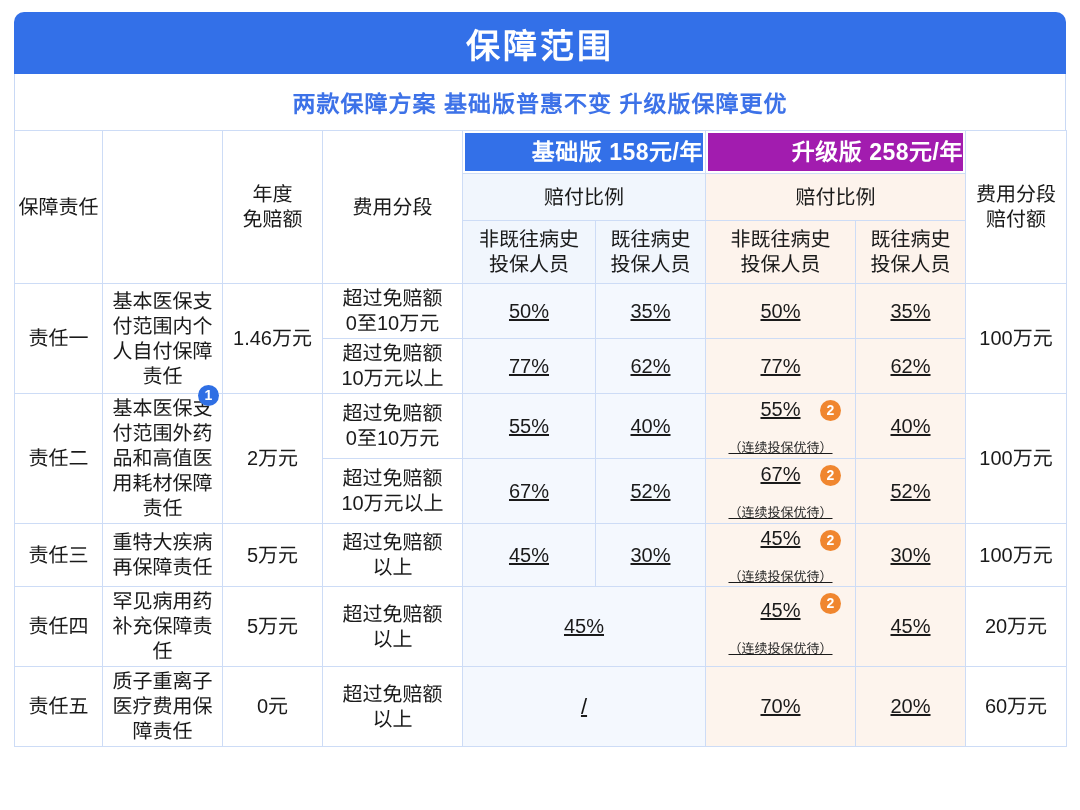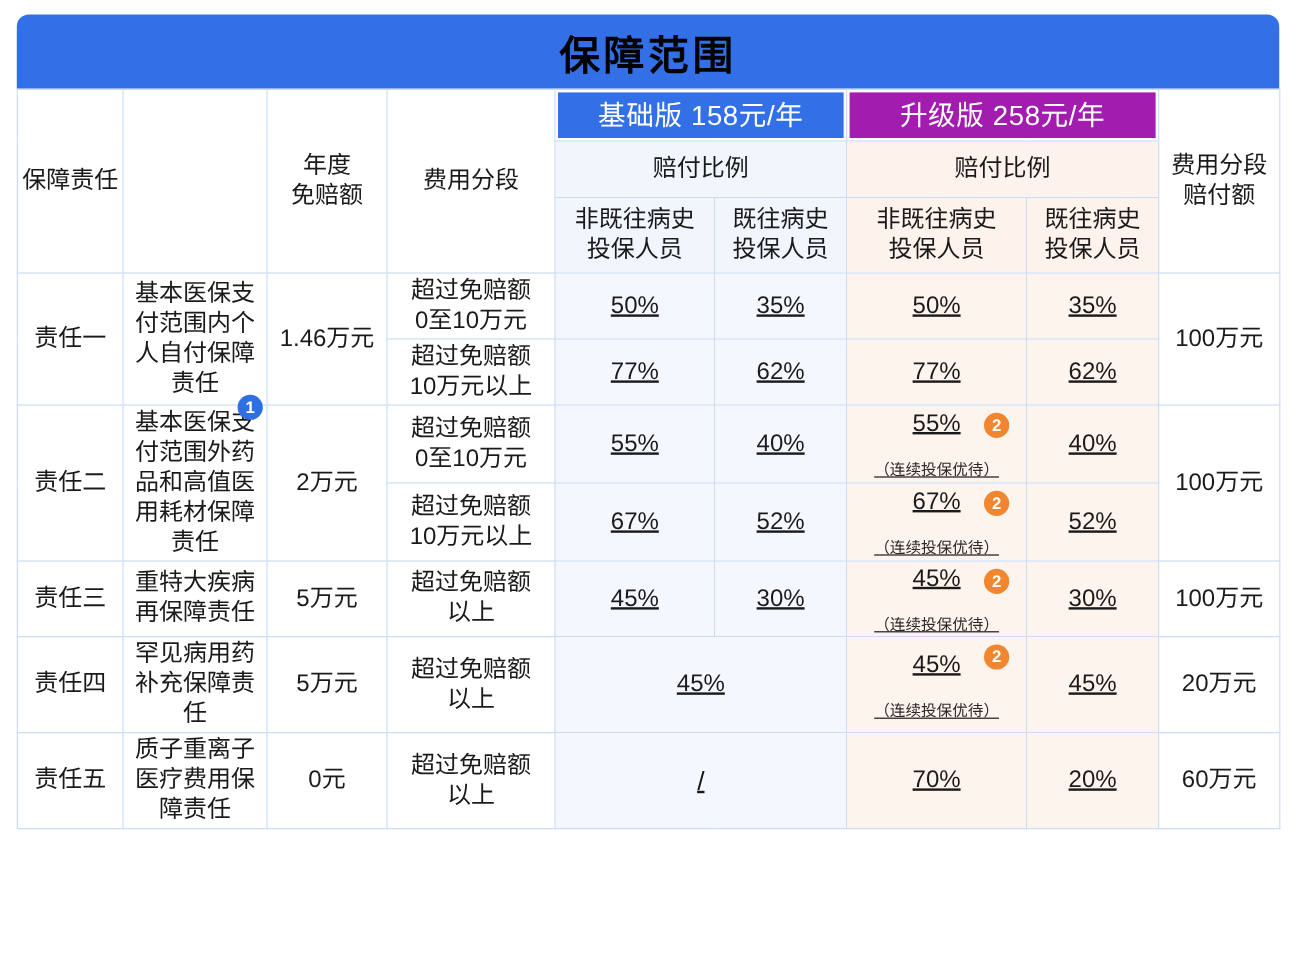--- a/index.html
+++ b/index.html
@@ -28,21 +28,21 @@
   .title-bar {
     margin-top: 12px;
     height: 62px;
     background: #3370e8;
     border-radius: 10px 10px 0 0;
     display: flex;
     align-items: center;
     justify-content: center;
   }
   .title-bar .title-text {
-    color: #000000;
+    color: #ffffff;
     font-size: 34px;
     font-weight: bold;
     letter-spacing: 3px;
   }
 
   
   .subtitle-bar {
     height: 56px;
     background: #ffffff;
     display: flex;
@@ -96,26 +96,26 @@
     height: 140px;
   }
   .plan-badge {
     padding: 0;
     height: 38px;
     border: none;
   }
   .plan-badge .pill {
     display: flex;
     align-items: center;
-    justify-content: center;
+    justify-content: flex-end;
     height: 100%;
     width: 100%;
     color: #ffffff;
     font-size: 23px;
-    font-weight: normal;
+    font-weight: bold;
     letter-spacing: 0.5px;
     box-sizing: border-box;
   }
   .pill.basic   { background: #3370e8; }
   .pill.upgrade { background: #a21caf; }
 
   .ratio-head {
     height: 42px;
     font-size: 22px;
     font-weight: bold;
@@ -185,20 +185,23 @@
 </style>
 </head>
 <body>
 
 <div class="page">
 
   <div class="title-bar">
     <span class="title-text">保障范围</span>
   </div>
 
+  <div class="subtitle-bar">
+    <span class="subtitle-text">两款保障方案 基础版普惠不变  升级版保障更优</span>
+  </div>
 
   <table class="cov">
     <colgroup>
       <col class="c-resp">
         <col class="c-name">
         <col class="c-ded">
         <col class="c-seg">
       <col class="c-b1">
         <col class="c-b2">
         <col class="c-u1">

